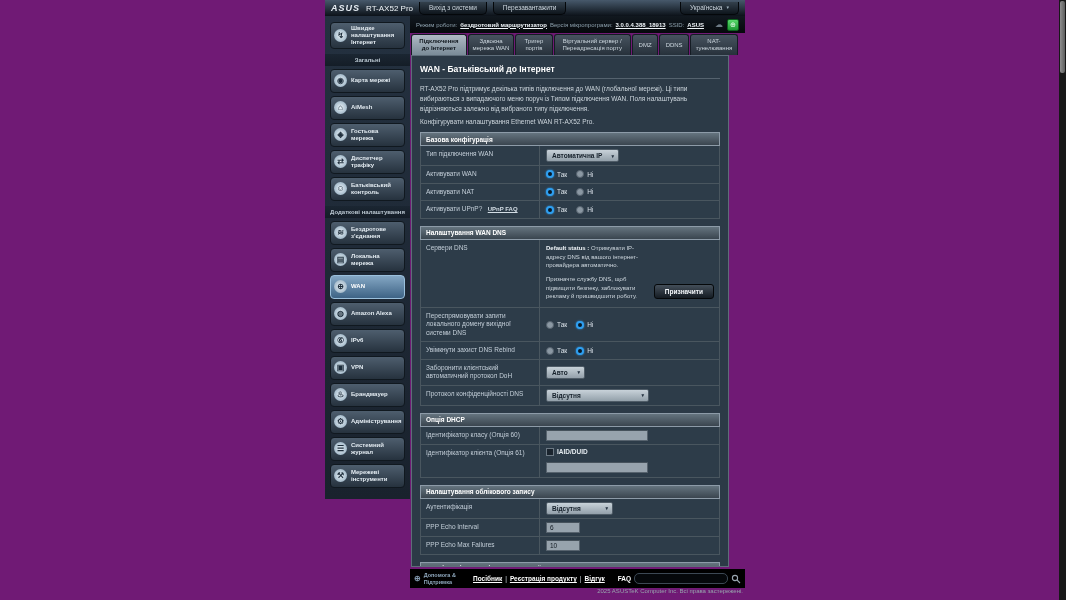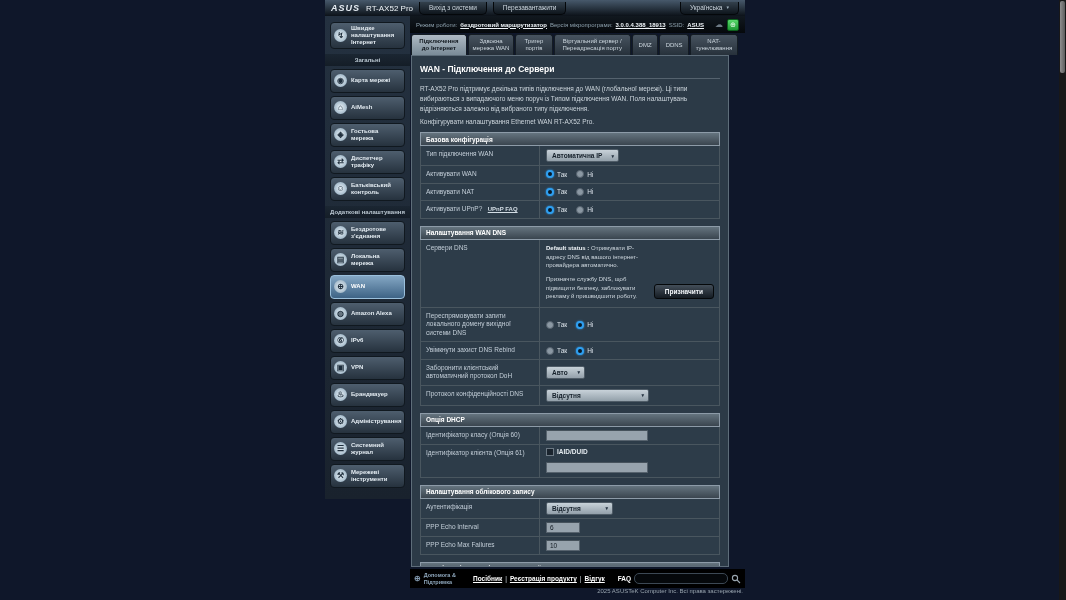--- a/index.html
+++ b/index.html
@@ -1,16 +1,16 @@
 <!DOCTYPE html>
 <html><head>
 <meta charset="utf-8">
 <style>
   html,body{margin:0;padding:0;background:#000;}
-  .stage{position:relative;width:1066px;height:600px;background:#0f172a;overflow:hidden;
+  .stage{position:relative;width:1066px;height:600px;background:#701a75;overflow:hidden;
          font-family:"Liberation Sans",sans-serif;-webkit-font-smoothing:antialiased;}
   .app{position:absolute;left:325px;top:0;width:420px;height:600px;display:flex;flex-direction:column;}
 
   
   .topbar{height:16px;background:linear-gradient(#47596b,#0c1219);display:flex;align-items:center;
           padding:0 6px;gap:6px;flex:none;}
   .logo{color:#e6edf3;font-size:9px;font-weight:bold;font-style:italic;letter-spacing:1px;}
   .model{color:#eef3f7;font-size:8px;font-weight:normal;}
   .hbtn{background:linear-gradient(#33404c,#0e151c);border:1px solid #04070a;border-top:none;
         border-radius:0 0 5px 5px;color:#ccd6de;font-size:6.5px;padding:2px 9px 3px;cursor:pointer;}
@@ -214,21 +214,21 @@
           <div class="tab active" style="width:62px;">Підключення до Інтернет</div>
           <div class="tab" style="width:50px;">Здвоєна мережа WAN</div>
           <div class="tab" style="width:38px;">Тригер портів</div>
           <div class="tab" style="width:90px;">Віртуальний сервер / Переадресація порту</div>
           <div class="tab" style="width:24px;">DMZ</div>
           <div class="tab" style="width:28px;">DDNS</div>
           <div class="tab" style="width:52px;">NAT-тунелювання</div>
         </div>
 
         <div class="panel">
-          <div class="ptitle">WAN - Підключення до Сервери</div>
+          <div class="ptitle">WAN - Батьківський до Інтернет</div>
           <div class="pdesc">RT-AX52 Pro підтримує декілька типів підключення до WAN (глобальної мережі). Ці типи вибираються з випадаючого меню поруч із Типом підключення WAN. Поля налаштувань відрізняються залежно від вибраного типу підключення.</div>
           <div class="pdesc2">Конфігурувати налаштування Ethernet WAN RT-AX52 Pro.</div>
 
           <div class="shead">Базова конфігурація</div>
           <div class="tbl">
             <div class="tblrow">
               <div class="cl">Тип підключення WAN</div>
               <div class="cr">
                 <div class="sel" style="min-width:62px;">
                   <span>Автоматична IP</span>

